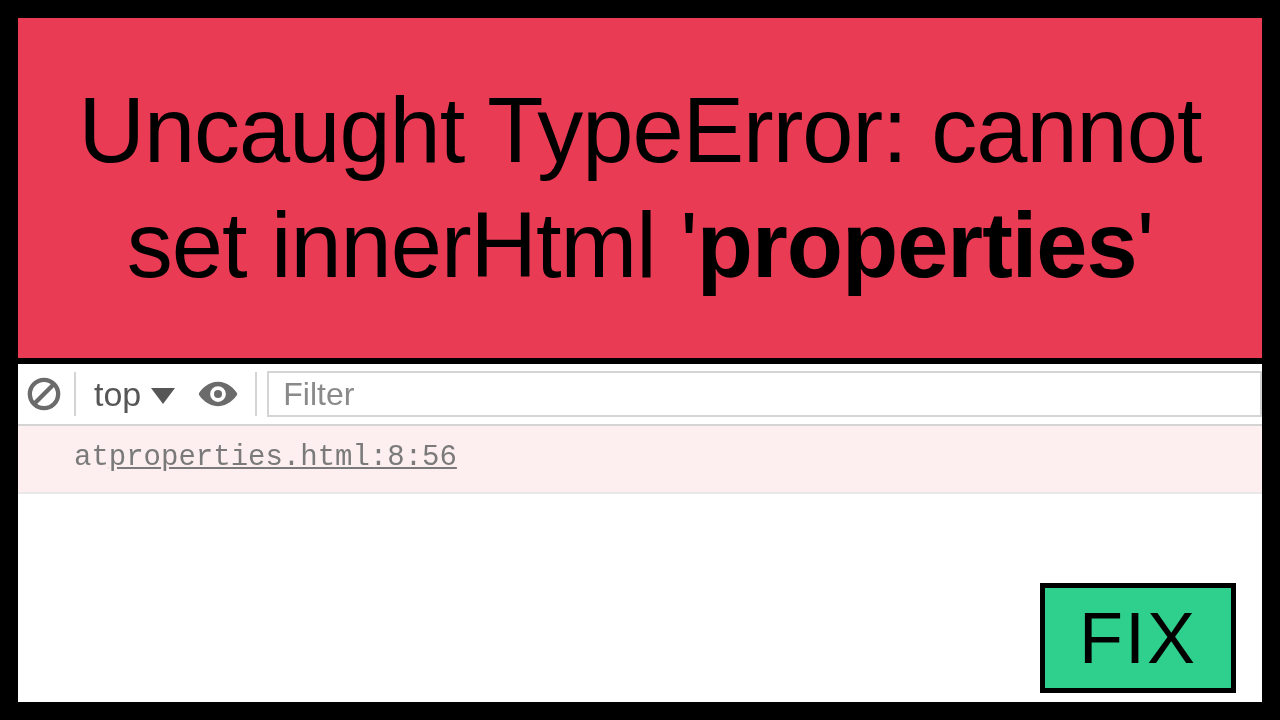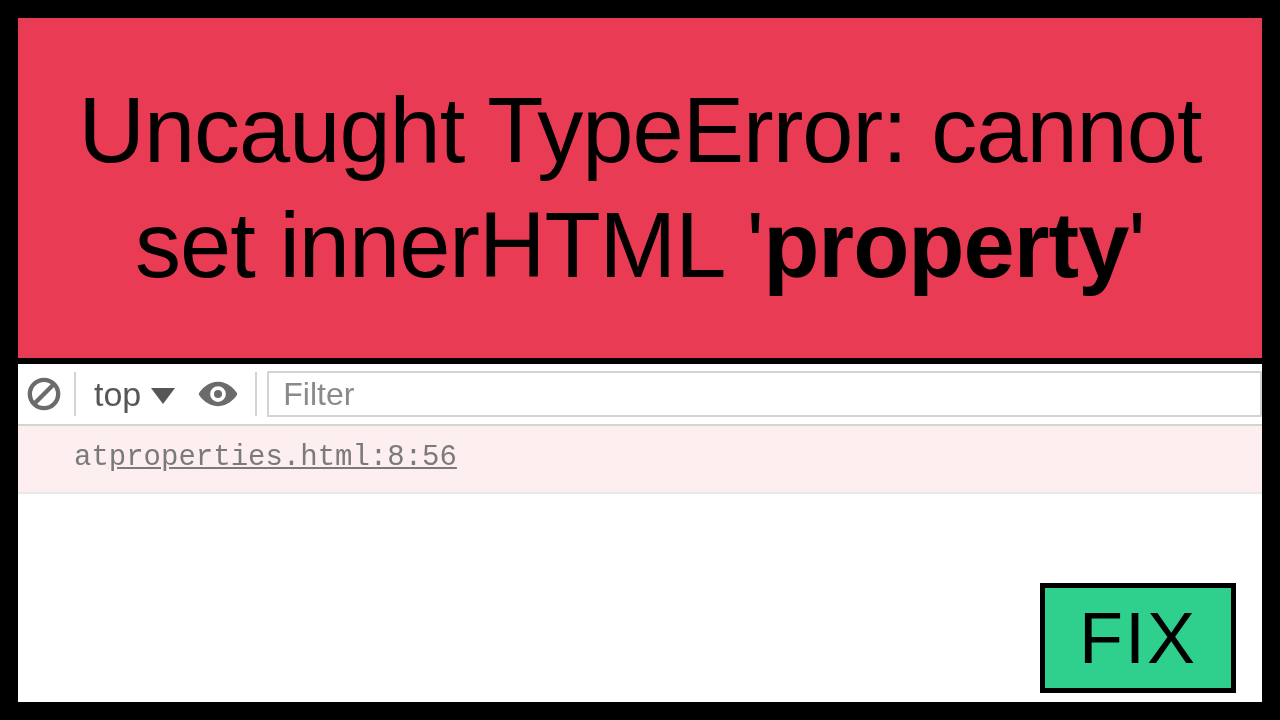--- a/index.html
+++ b/index.html
@@ -118,21 +118,21 @@
 </style>
 </head>
 <body>
 
 <div class="frame">
 
   <div class="banner">
     <div class="banner-inner">
       <div class="l1">Uncaught TypeError: cannot</div>
       <div class="l2">
-        <span>set innerHTML '</span><span class="bold">property</span><span>'</span>
+        <span>set innerHtml '</span><span class="bold">properties</span><span>'</span>
       </div>
     </div>
   </div>
 
   <div class="console">
 
     <div class="toolbar">
       <div class="tb-seg">
         <span class="icon clear-icon">
           <svg viewBox="0 0 24 24" fill="none" stroke="currentColor" stroke-width="2.6">

